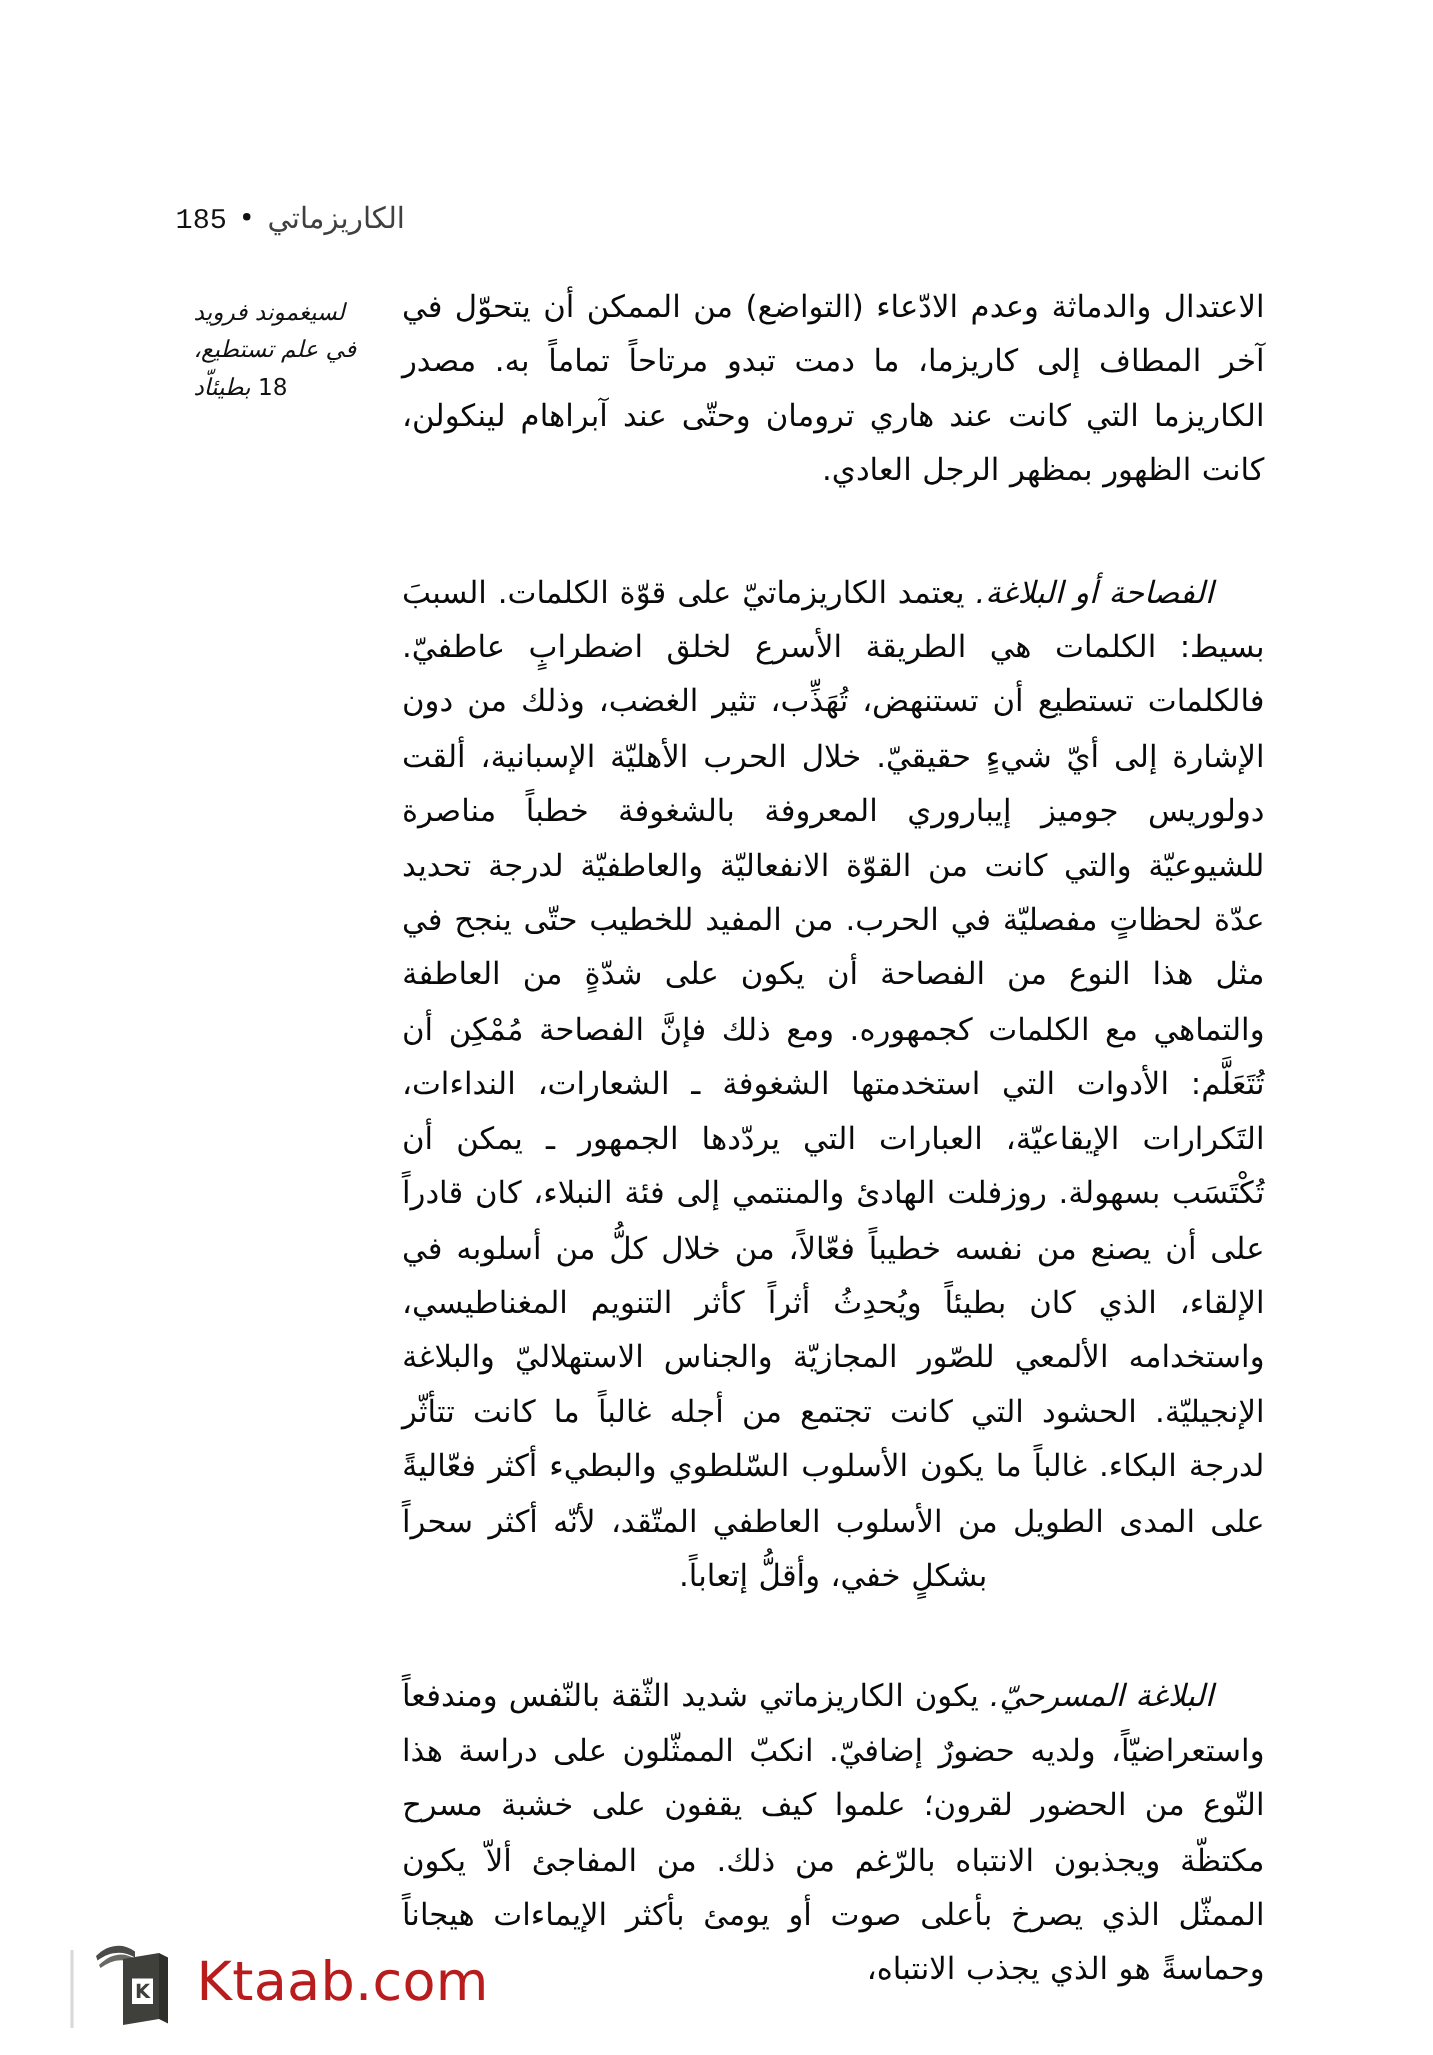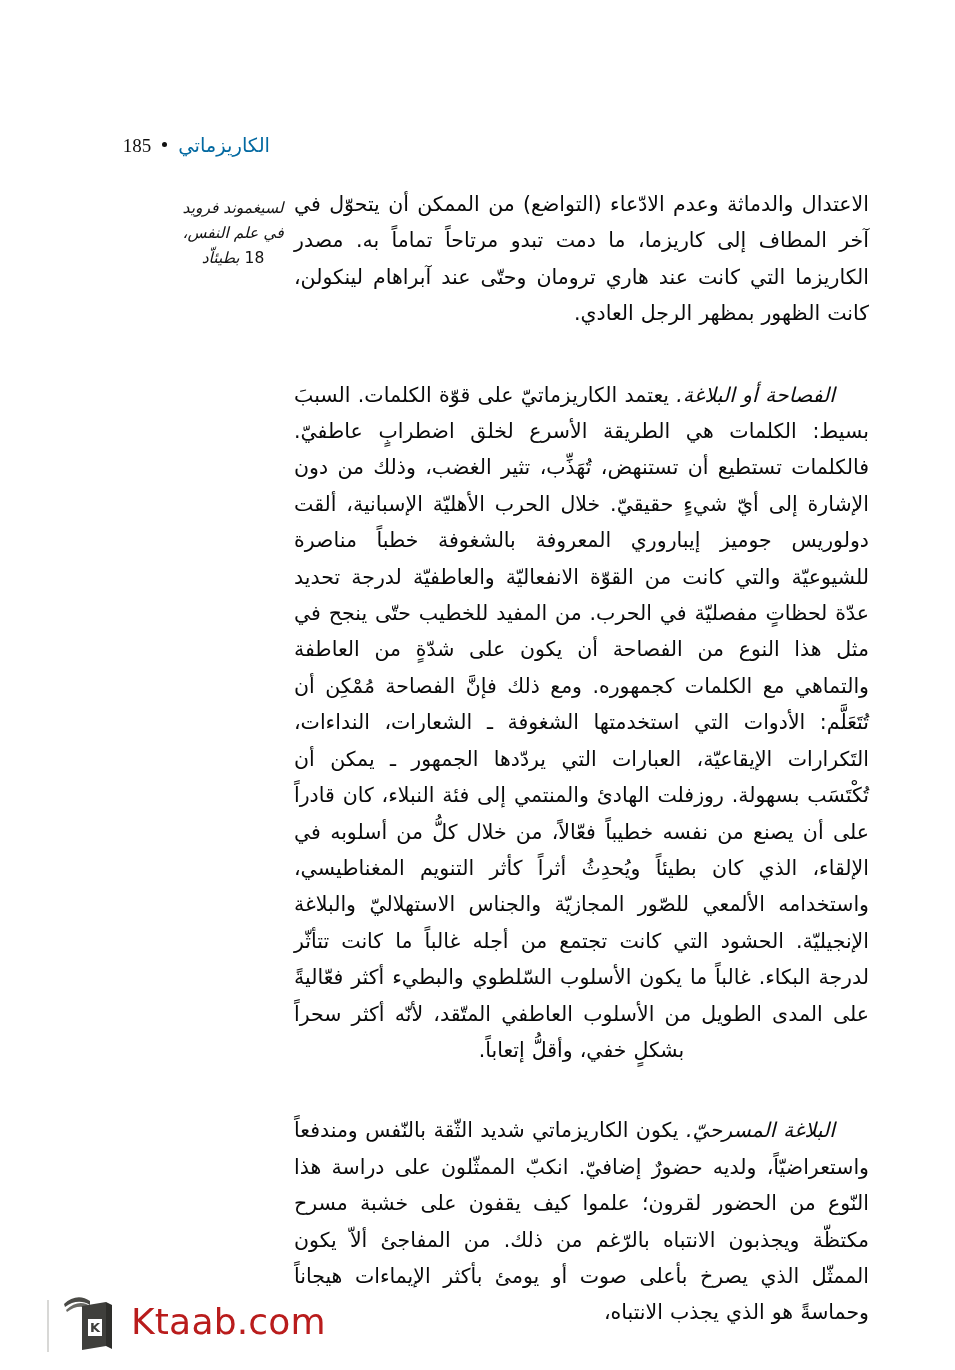--- a/index.html
+++ b/index.html
@@ -42,48 +42,48 @@
     align-items: baseline;
     gap: 11px;
     white-space: nowrap;
   }
 
   .header-title {
     font-family: "DejaVu Sans", "Liberation Sans", sans-serif;
     font-size: 19.5px;
     line-height: 1.2;
     letter-spacing: 0;
-    color: #0369a1;
+    color: #404040;
   }
 
   .header-dot {
     display: inline-block;
     width: 5px;
     height: 5px;
     border-radius: 50%;
     background: #111111;
     position: relative;
     top: -5px;
   }
 
   .header-page-number {
-    font-family: Liberation Serif, serif;
+    font-family: Liberation Mono, monospace;
     font-size: 19px;
     color: #111111;
     direction: ltr;
   }
 
   
   .margin-note {
     position: absolute;
     top: 196px;
-    right: 642px;
+    right: 666px;
     width: 160px;
     direction: rtl;
-    text-align: center;
+    text-align: left;
     font-family: "DejaVu Sans", "Liberation Sans", sans-serif;
     font-style: italic;
     font-size: 15.5px;
     line-height: 1.62;
     color: #111111;
   }
 
   .margin-note-line {
     display: block;
     white-space: nowrap;
@@ -92,21 +92,21 @@
   .margin-note-line .vol-num {
     font-style: normal;
     direction: ltr;
     display: inline-block;
   }
 
   
   .text-column {
     position: absolute;
     top: 186px;
-    right: 86px;
+    right: 112px;
     width: 575px;
     direction: rtl;
   }
 
   .body-paragraph {
     margin: 0 0 0 0;
     font-family: "DejaVu Sans", "Liberation Sans", sans-serif;
     font-size: 20.5px;
     line-height: 36.4px;
     text-align: justify;
@@ -175,21 +175,21 @@
   <div class="running-header">
     <div class="running-header-inner">
       <span class="header-title">الكاريزماتي</span>
       <span class="header-dot"></span>
       <span class="header-page-number">185</span>
     </div>
   </div>
 
   <div class="margin-note">
     <span class="margin-note-line">لسيغموند فرويد</span>
-    <span class="margin-note-line">في علم النفس،</span>
+    <span class="margin-note-line">في علم تستطيع،</span>
     <span class="margin-note-line">
       <span class="vol-num">18</span>
       <span>بطيئاّد</span>
     </span>
   </div>
 
   <div class="text-column">
 
     <p class="body-paragraph">الاعتدال والدماثة وعدم الادّعاء (التواضع) من الممكن أن يتحوّل في آخر المطاف إلى كاريزما، ما دمت تبدو مرتاحاً تماماً به. مصدر الكاريزما التي كانت عند هاري ترومان وحتّى عند آبراهام لينكولن، كانت الظهور بمظهر الرجل العادي.</p>
 

